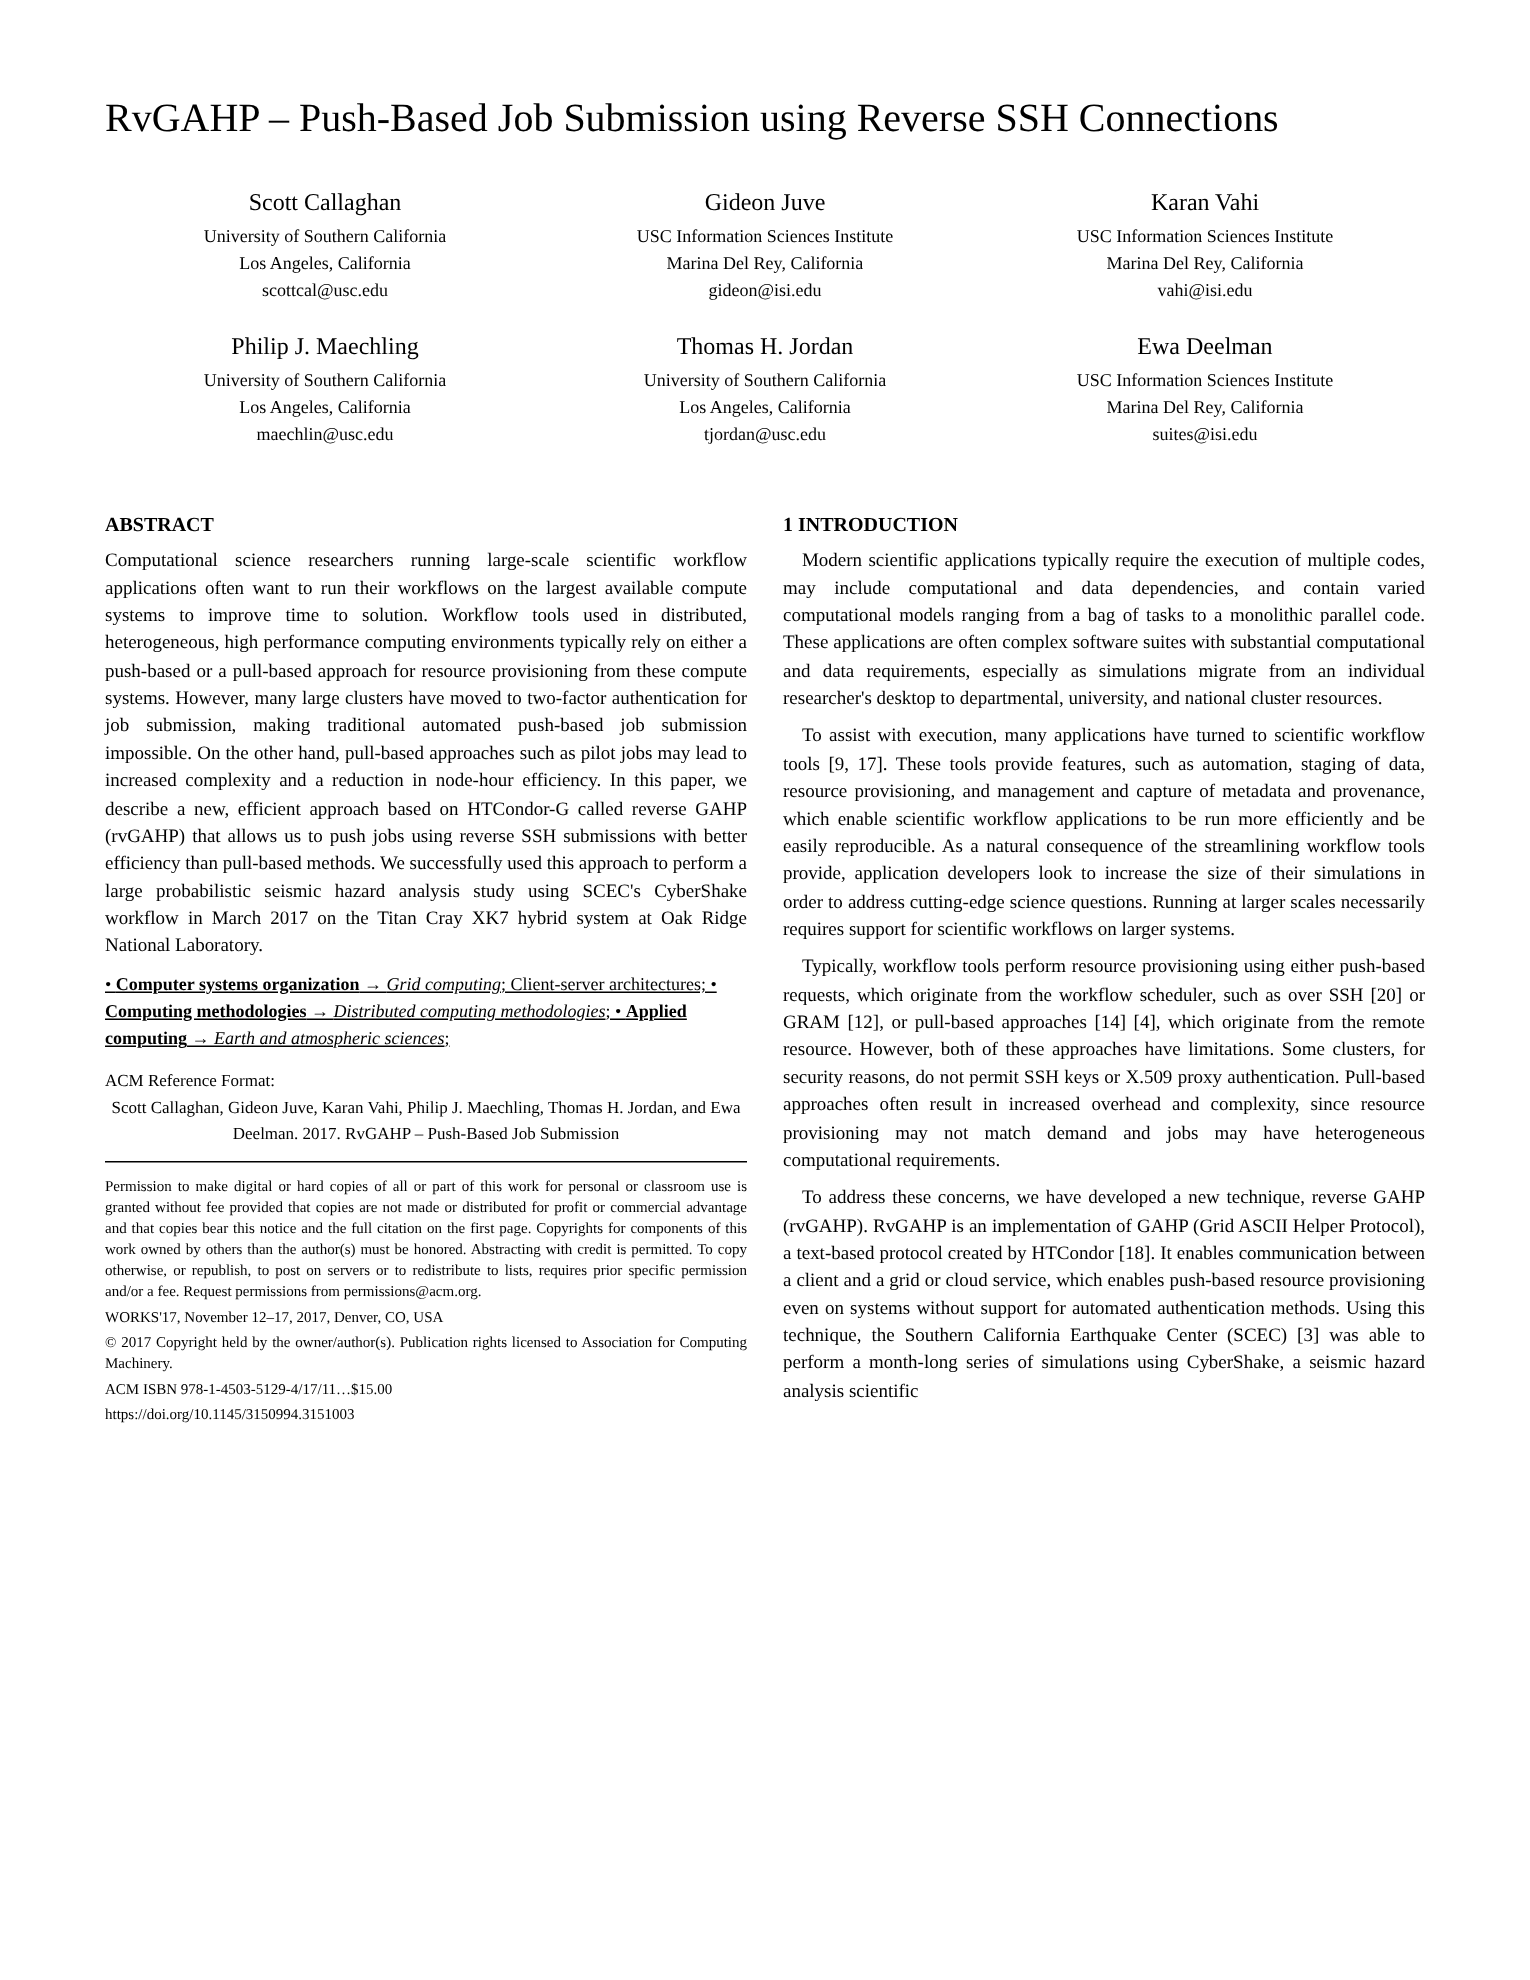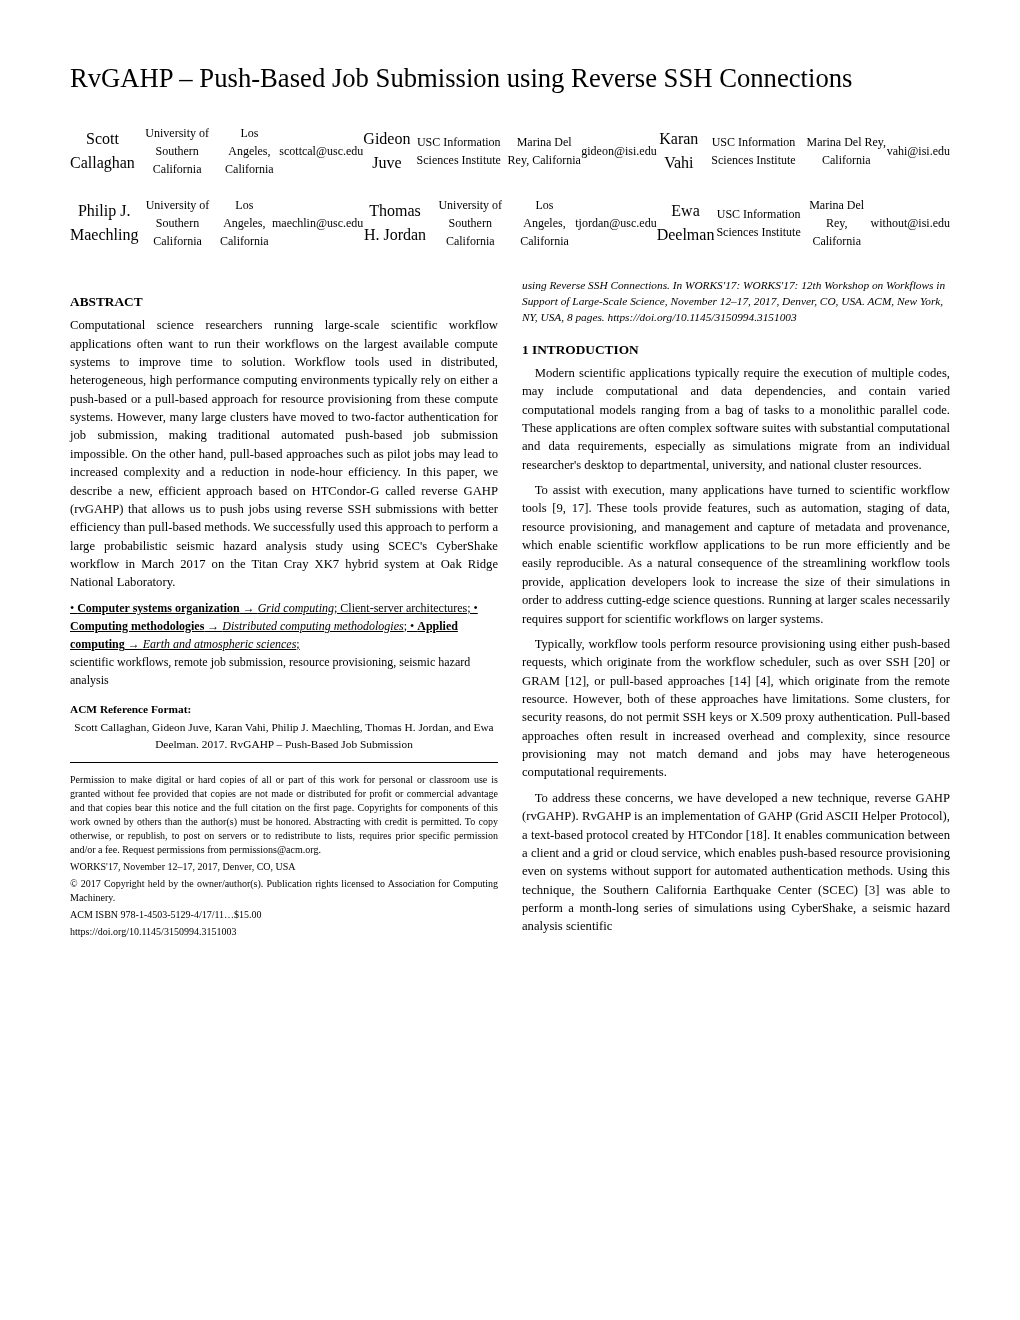--- a/index.html
+++ b/index.html
@@ -21,21 +21,21 @@
     }
     .authors-grid {
       display: grid;
       grid-template-columns: 1fr 1fr 1fr;
       gap: 18px 0;
       text-align: center;
       margin-bottom: 28px;
     }
     .author-block {
       display: flex;
-      flex-direction: row;
+      flex-direction: column;
       align-items: center;
       line-height: 1.5;
     }
     .author-name {
       font-size: 12pt;
     }
     .author-affil, .author-city, .author-email {
       font-size: 9pt;
     }
     .two-col-layout {
@@ -66,21 +66,21 @@
       font-size: 9pt;
       line-height: 1.5;
       text-decoration: underline;
     }
     .keywords-text {
       font-size: 9pt;
       line-height: 1.5;
     }
     .acm-ref-heading {
       font-size: 8.5pt;
-      font-weight: bold;
+      font-weight: normal;
       margin-top: 10px;
       margin-bottom: 2px;
     }
     .acm-ref-text {
       font-size: 8.5pt;
       line-height: 1.45;
       text-align: center;
     }
     .divider {
       border: none;
@@ -140,54 +140,52 @@
   <div class="author-block">
     <span class="author-name">Thomas H. Jordan</span>
     <span class="author-affil">University of Southern California</span>
     <span class="author-city">Los Angeles, California</span>
     <span class="author-email">tjordan@usc.edu</span>
   </div>
   <div class="author-block">
     <span class="author-name">Ewa Deelman</span>
     <span class="author-affil">USC Information Sciences Institute</span>
     <span class="author-city">Marina Del Rey, California</span>
-    <span class="author-email">without@isi.edu</span>
+    <span class="author-email">suites@isi.edu</span>
   </div>
 </div>
 
 <div class="two-col-layout">
 
   <div class="left-col">
 
     <div class="section-heading bold-caps">ABSTRACT</div>
     <p>Computational science researchers running large-scale scientific workflow applications often want to run their workflows on the largest available compute systems to improve time to solution. Workflow tools used in distributed, heterogeneous, high performance computing environments typically rely on either a push-based or a pull-based approach for resource provisioning from these compute systems. However, many large clusters have moved to two-factor authentication for job submission, making traditional automated push-based job submission impossible. On the other hand, pull-based approaches such as pilot jobs may lead to increased complexity and a reduction in node-hour efficiency. In this paper, we describe a new, efficient approach based on HTCondor-G called reverse GAHP (rvGAHP) that allows us to push jobs using reverse SSH submissions with better efficiency than pull-based methods. We successfully used this approach to perform a large probabilistic seismic hazard analysis study using SCEC's CyberShake workflow in March 2017 on the Titan Cray XK7 hybrid system at Oak Ridge National Laboratory.</p>
 
     <div class="ccs-line">
       <span>• <span class="bold">Computer systems organization</span> → <span class="italic">Grid computing</span>; Client-server architectures; • <span class="bold">Computing methodologies</span> → <span class="italic">Distributed computing methodologies</span>; • <span class="bold">Applied computing</span> → <span class="italic">Earth and atmospheric sciences</span>;</span>
     </div>
 
-    <div class="keywords-text">scientific workflows, remote job submission, resource provisioning, seismic hazard analysis</div>
 
     <div class="acm-ref-heading" style="margin-top:12px;">ACM Reference Format:</div>
     <div class="acm-ref-text">Scott Callaghan, Gideon Juve, Karan Vahi, Philip J. Maechling, Thomas H. Jordan, and Ewa Deelman. 2017. RvGAHP – Push-Based Job Submission</div>
 
     <hr class="divider">
 
     <div class="footnote-block">
       <p>Permission to make digital or hard copies of all or part of this work for personal or classroom use is granted without fee provided that copies are not made or distributed for profit or commercial advantage and that copies bear this notice and the full citation on the first page. Copyrights for components of this work owned by others than the author(s) must be honored. Abstracting with credit is permitted. To copy otherwise, or republish, to post on servers or to redistribute to lists, requires prior specific permission and/or a fee. Request permissions from permissions@acm.org.</p>
       <p>WORKS'17, November 12–17, 2017, Denver, CO, USA</p>
       <p>© 2017 Copyright held by the owner/author(s). Publication rights licensed to Association for Computing Machinery.</p>
       <p>ACM ISBN 978-1-4503-5129-4/17/11…$15.00</p>
       <p>https://doi.org/10.1145/3150994.3151003</p>
     </div>
   </div>
 
   <div class="right-col">
 
-    <div class="right-col-intro">using Reverse SSH Connections. In WORKS'17: WORKS'17: 12th Workshop on Workflows in Support of Large-Scale Science, November 12–17, 2017, Denver, CO, USA. ACM, New York, NY, USA, 8 pages. https://doi.org/10.1145/3150994.3151003</div>
 
     <div class="section-heading">
       <span>1 INTRODUCTION</span>
     </div>
     <p class="indent">Modern scientific applications typically require the execution of multiple codes, may include computational and data dependencies, and contain varied computational models ranging from a bag of tasks to a monolithic parallel code. These applications are often complex software suites with substantial computational and data requirements, especially as simulations migrate from an individual researcher's desktop to departmental, university, and national cluster resources.</p>
     <p class="indent">To assist with execution, many applications have turned to scientific workflow tools [9, 17]. These tools provide features, such as automation, staging of data, resource provisioning, and management and capture of metadata and provenance, which enable scientific workflow applications to be run more efficiently and be easily reproducible. As a natural consequence of the streamlining workflow tools provide, application developers look to increase the size of their simulations in order to address cutting-edge science questions. Running at larger scales necessarily requires support for scientific workflows on larger systems.</p>
     <p class="indent">Typically, workflow tools perform resource provisioning using either push-based requests, which originate from the workflow scheduler, such as over SSH [20] or GRAM [12], or pull-based approaches [14] [4], which originate from the remote resource. However, both of these approaches have limitations. Some clusters, for security reasons, do not permit SSH keys or X.509 proxy authentication. Pull-based approaches often result in increased overhead and complexity, since resource provisioning may not match demand and jobs may have heterogeneous computational requirements.</p>
     <p class="indent">To address these concerns, we have developed a new technique, reverse GAHP (rvGAHP). RvGAHP is an implementation of GAHP (Grid ASCII Helper Protocol), a text-based protocol created by HTCondor [18]. It enables communication between a client and a grid or cloud service, which enables push-based resource provisioning even on systems without support for automated authentication methods. Using this technique, the Southern California Earthquake Center (SCEC) [3] was able to perform a month-long series of simulations using CyberShake, a seismic hazard analysis scientific</p>
   </div>
 

